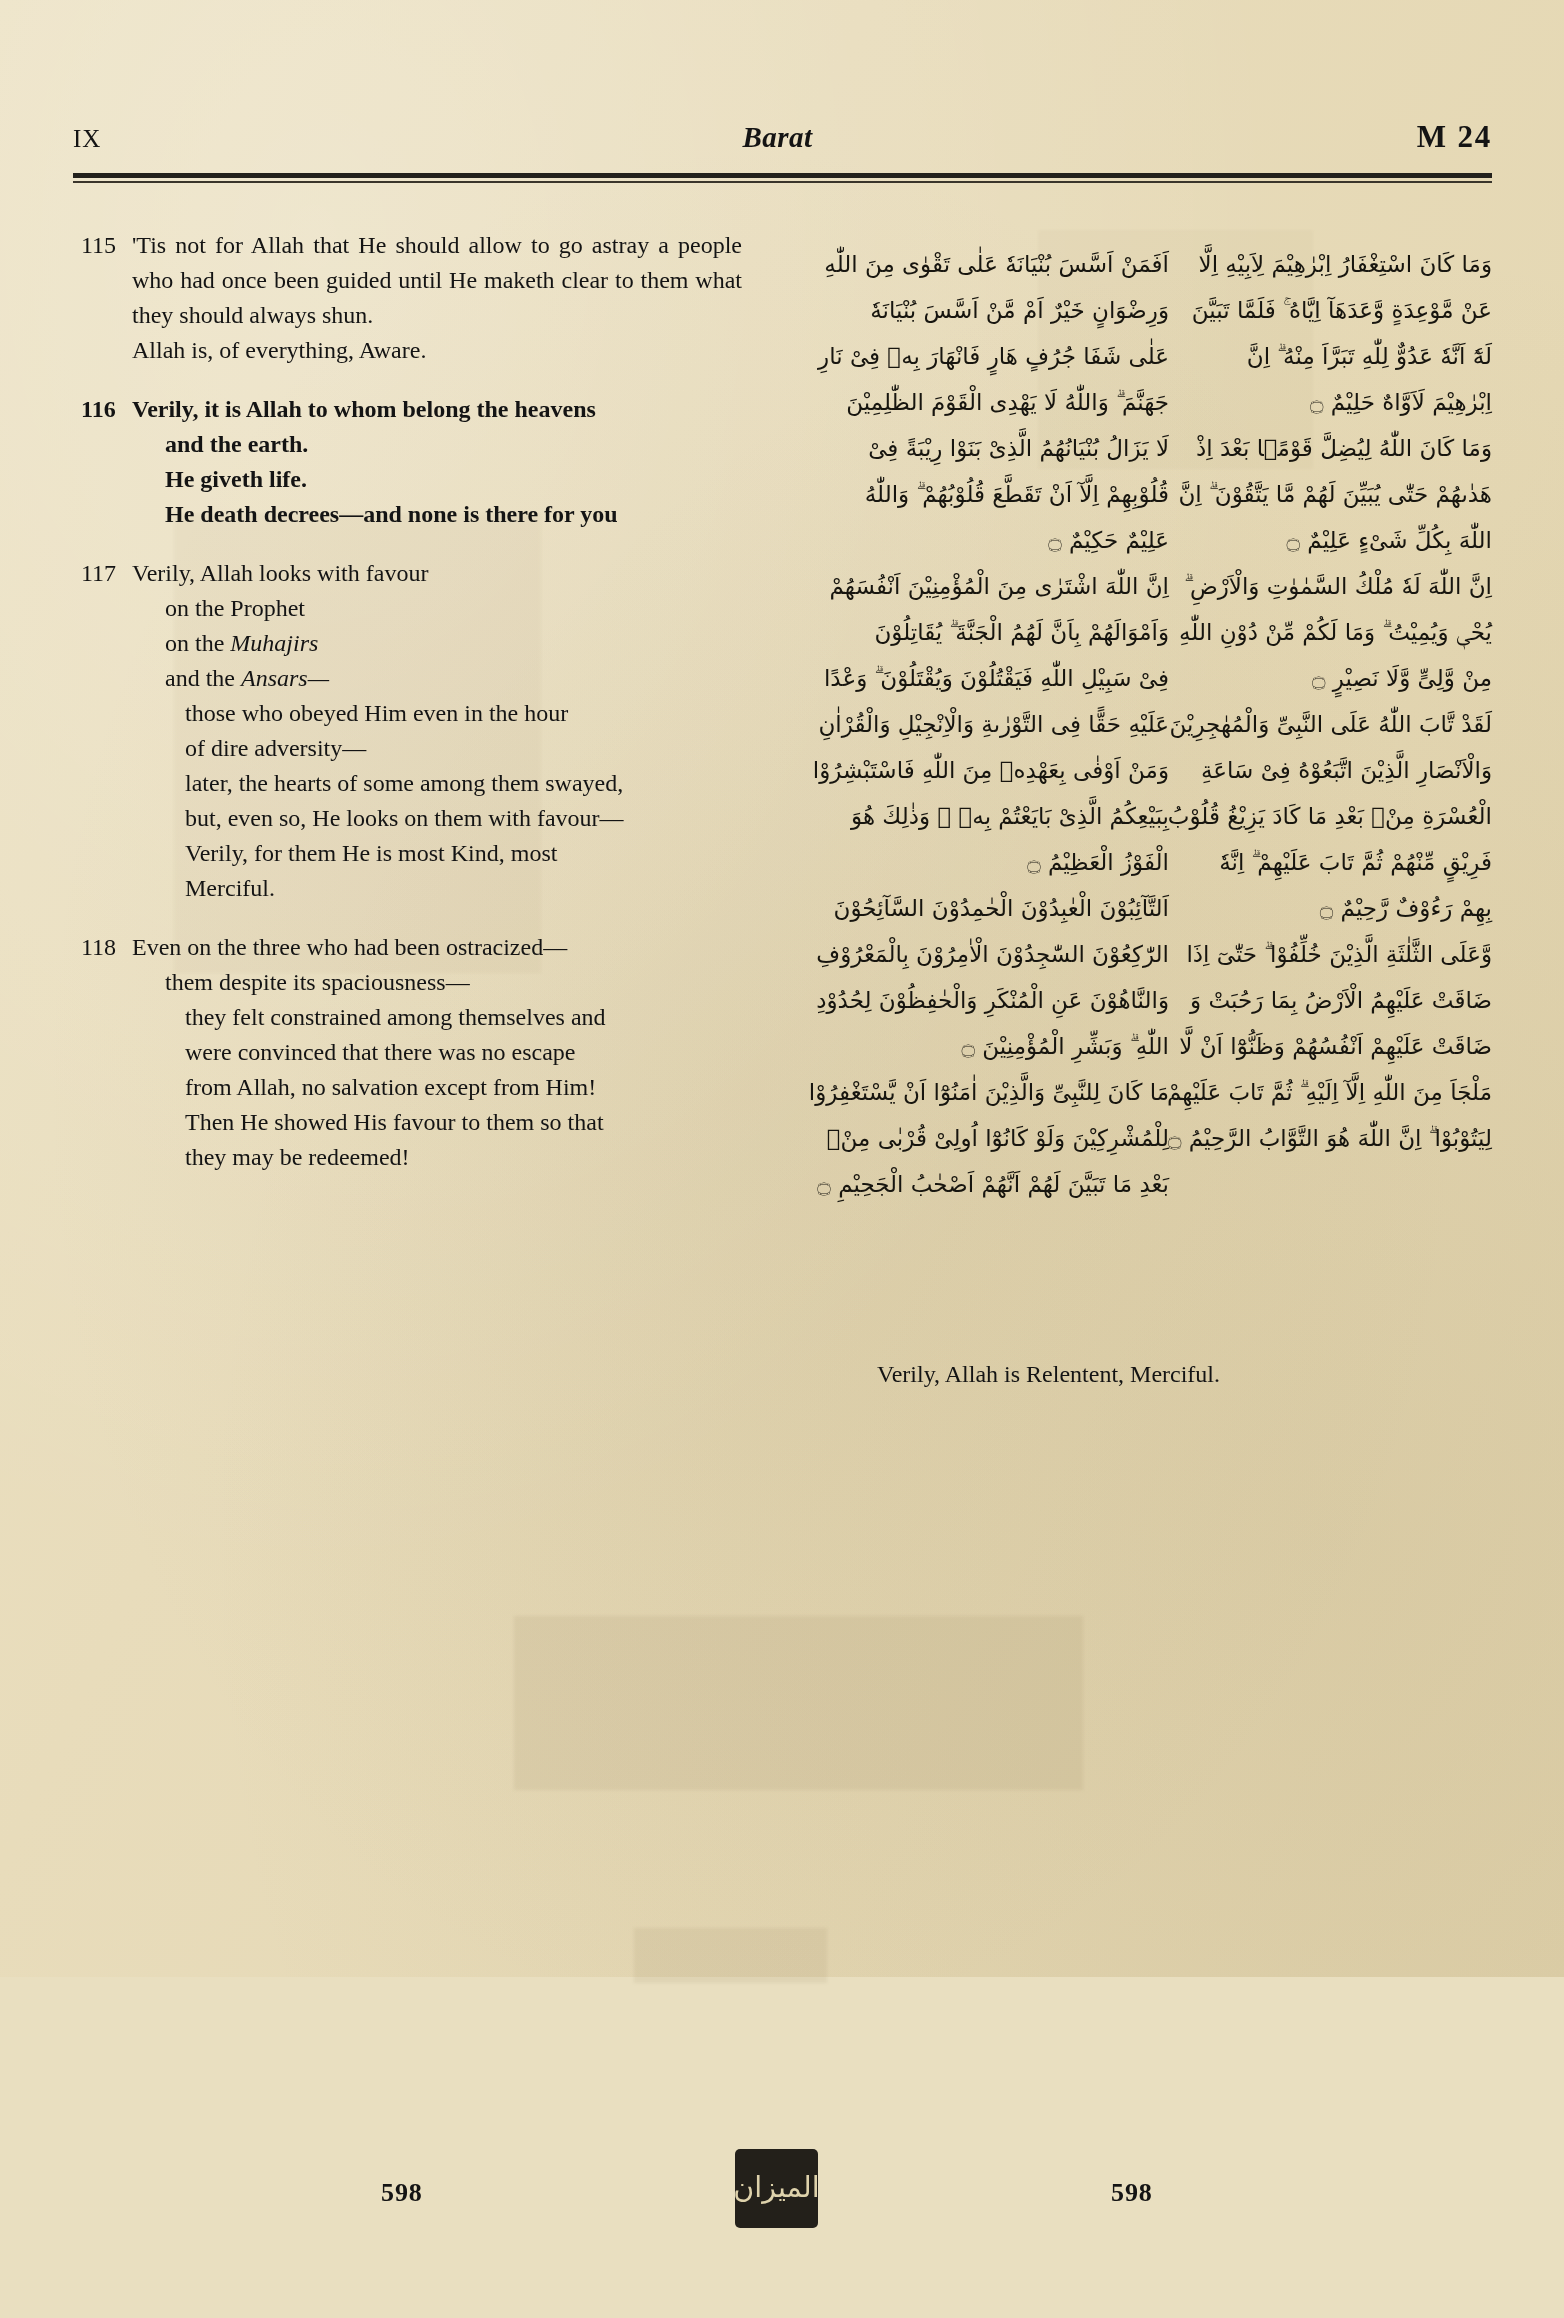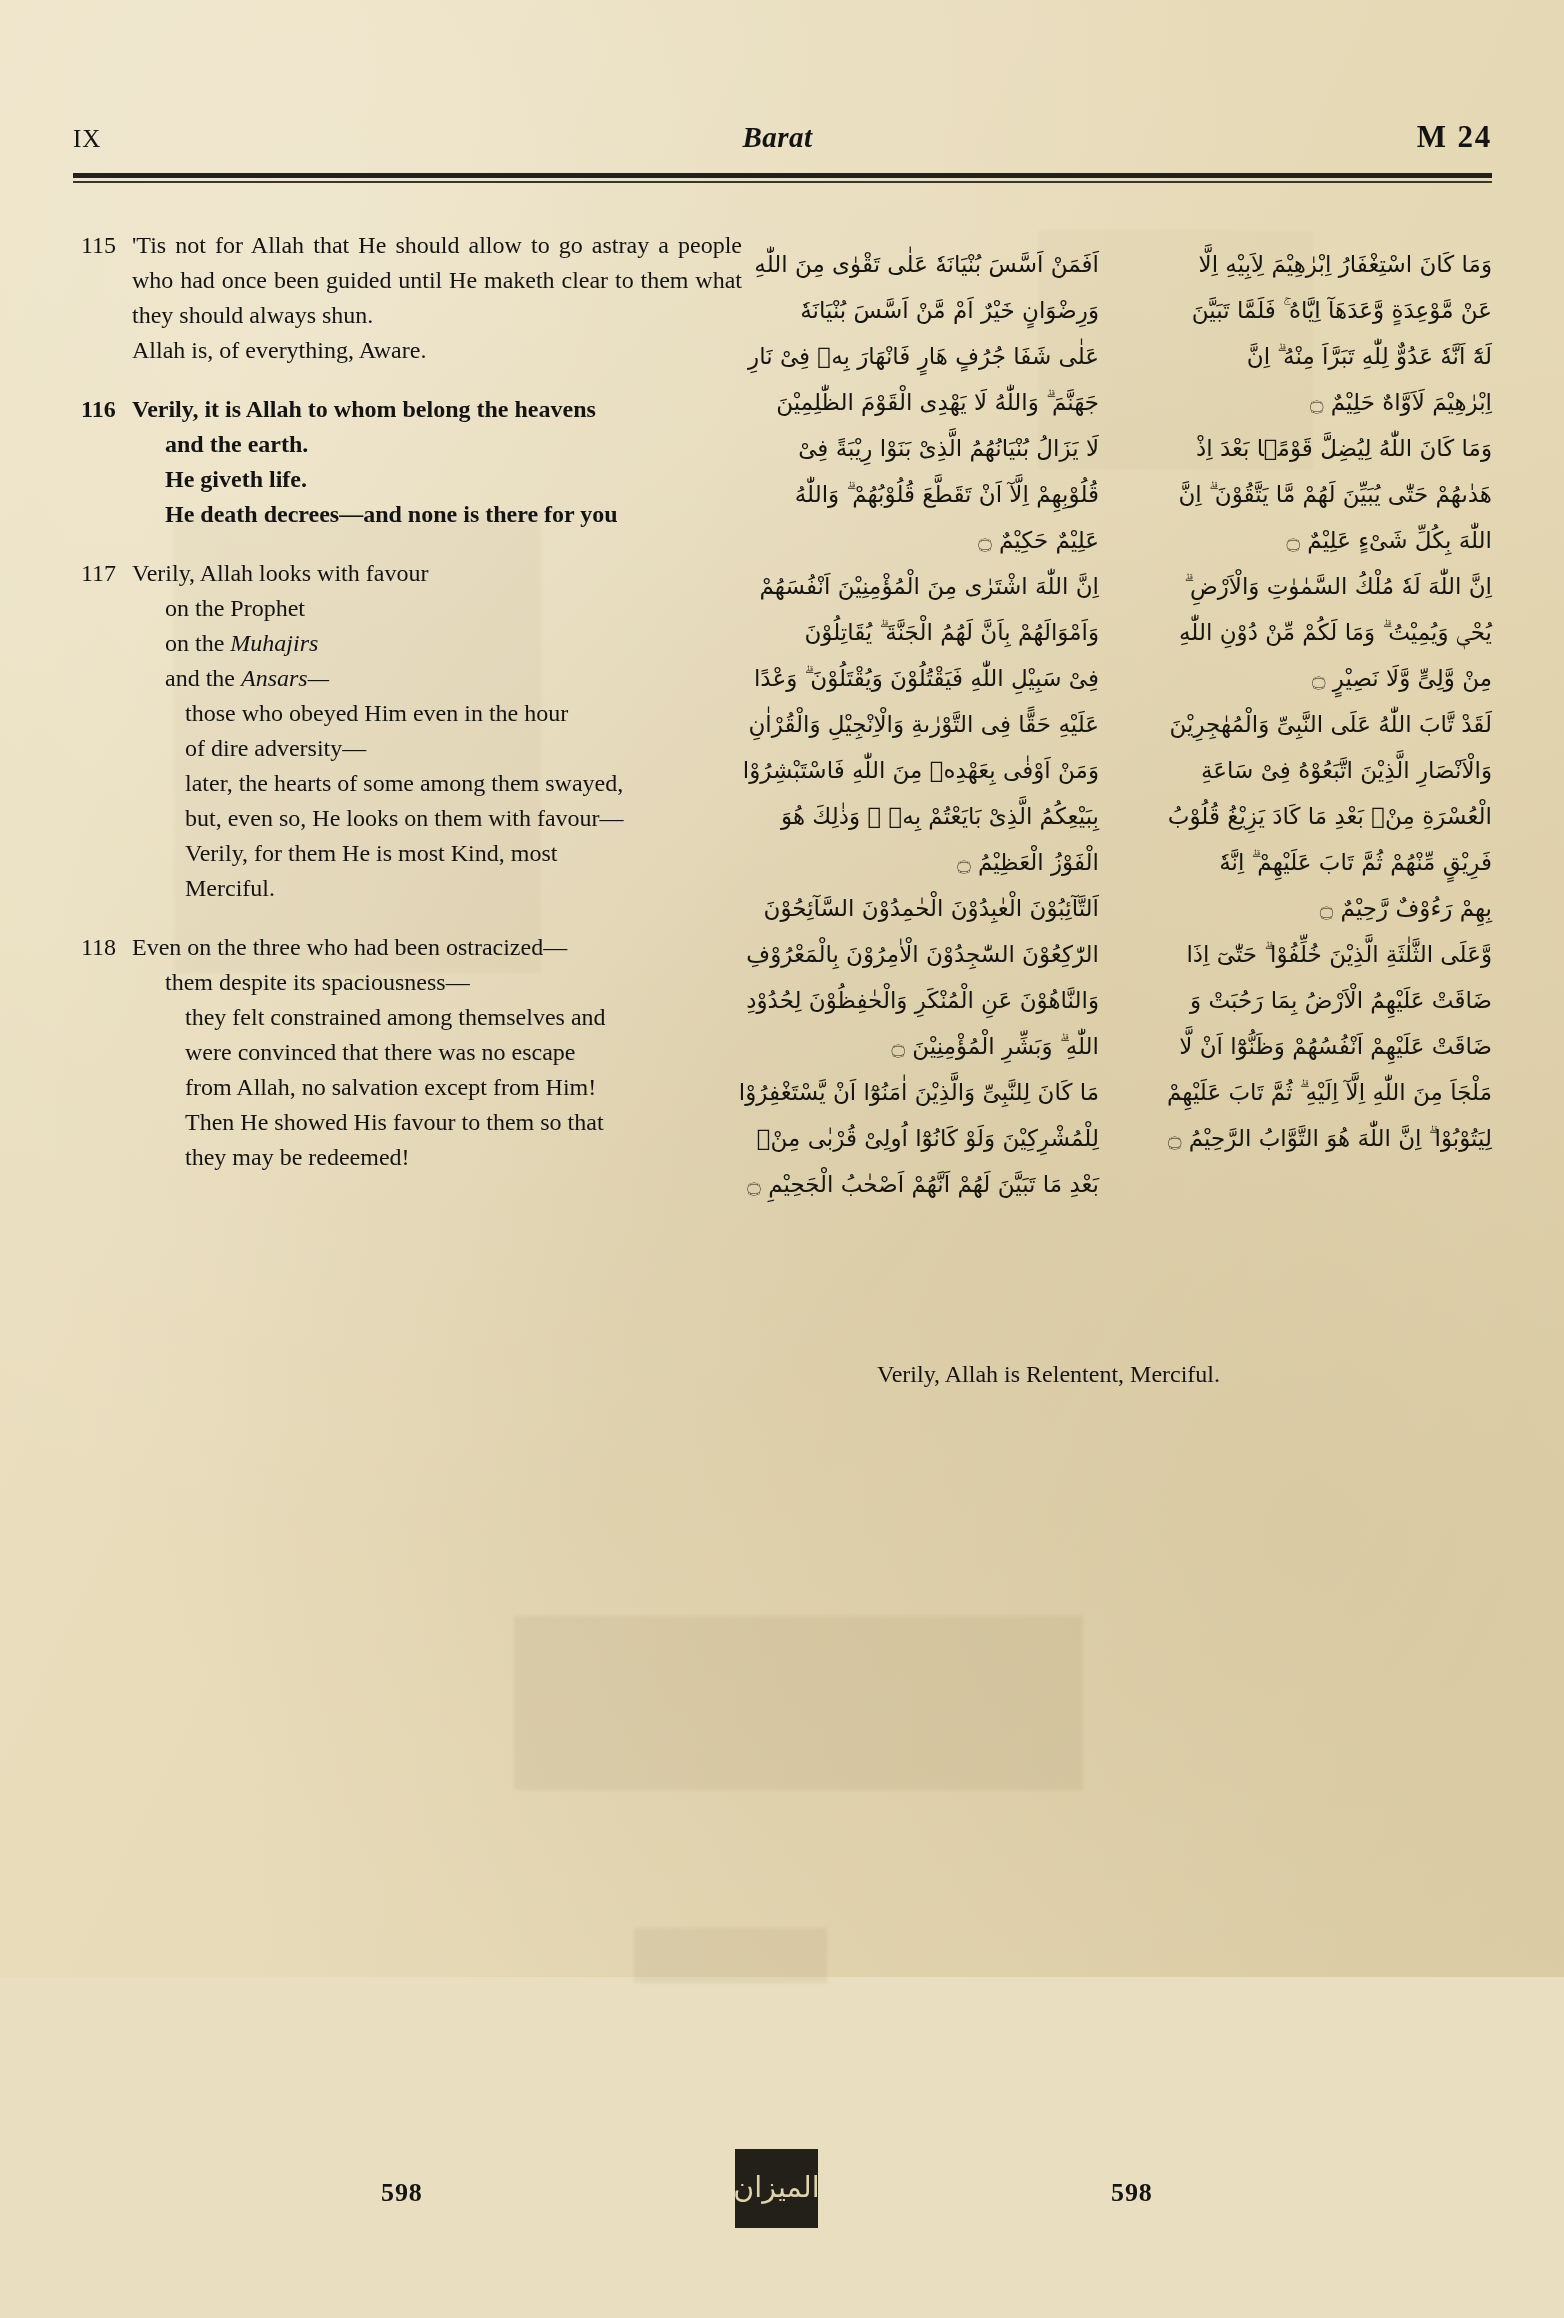--- a/index.html
+++ b/index.html
@@ -113,21 +113,21 @@
   em.it { font-style: italic; }
 
   
   .ar-wrap {
     position: absolute;
     top: 241px;
     left: 776px;
     width: 716px;
     display: flex;
     flex-direction: row-reverse;
-    justify-content: space-between;
+    justify-content: flex-end;
     direction: rtl;
   }
   .ar-col {
     width: 323px;
     font-family: "DejaVu Sans", sans-serif;
     font-size: 23px;
     line-height: 46px;
     text-align: right;
     direction: rtl;
     color: #17150f;
@@ -172,21 +172,21 @@
     width: 83px;
     height: 79px;
     background: #23201a;
     color: #ded2ab;
     display: flex;
     align-items: center;
     justify-content: center;
     font-family: "DejaVu Sans", sans-serif;
     font-size: 28.5px;
     line-height: 1;
-    border-radius: 0;
+    border-radius: 5px;
     direction: rtl;
   }
 </style>
 </head>
 <body>
 
 <div class="page">
   <div class="paper-noise"></div>
 
   <div class="ghost-block" style="left:514px;top:1616px;width:569px;height:174px;"></div>

